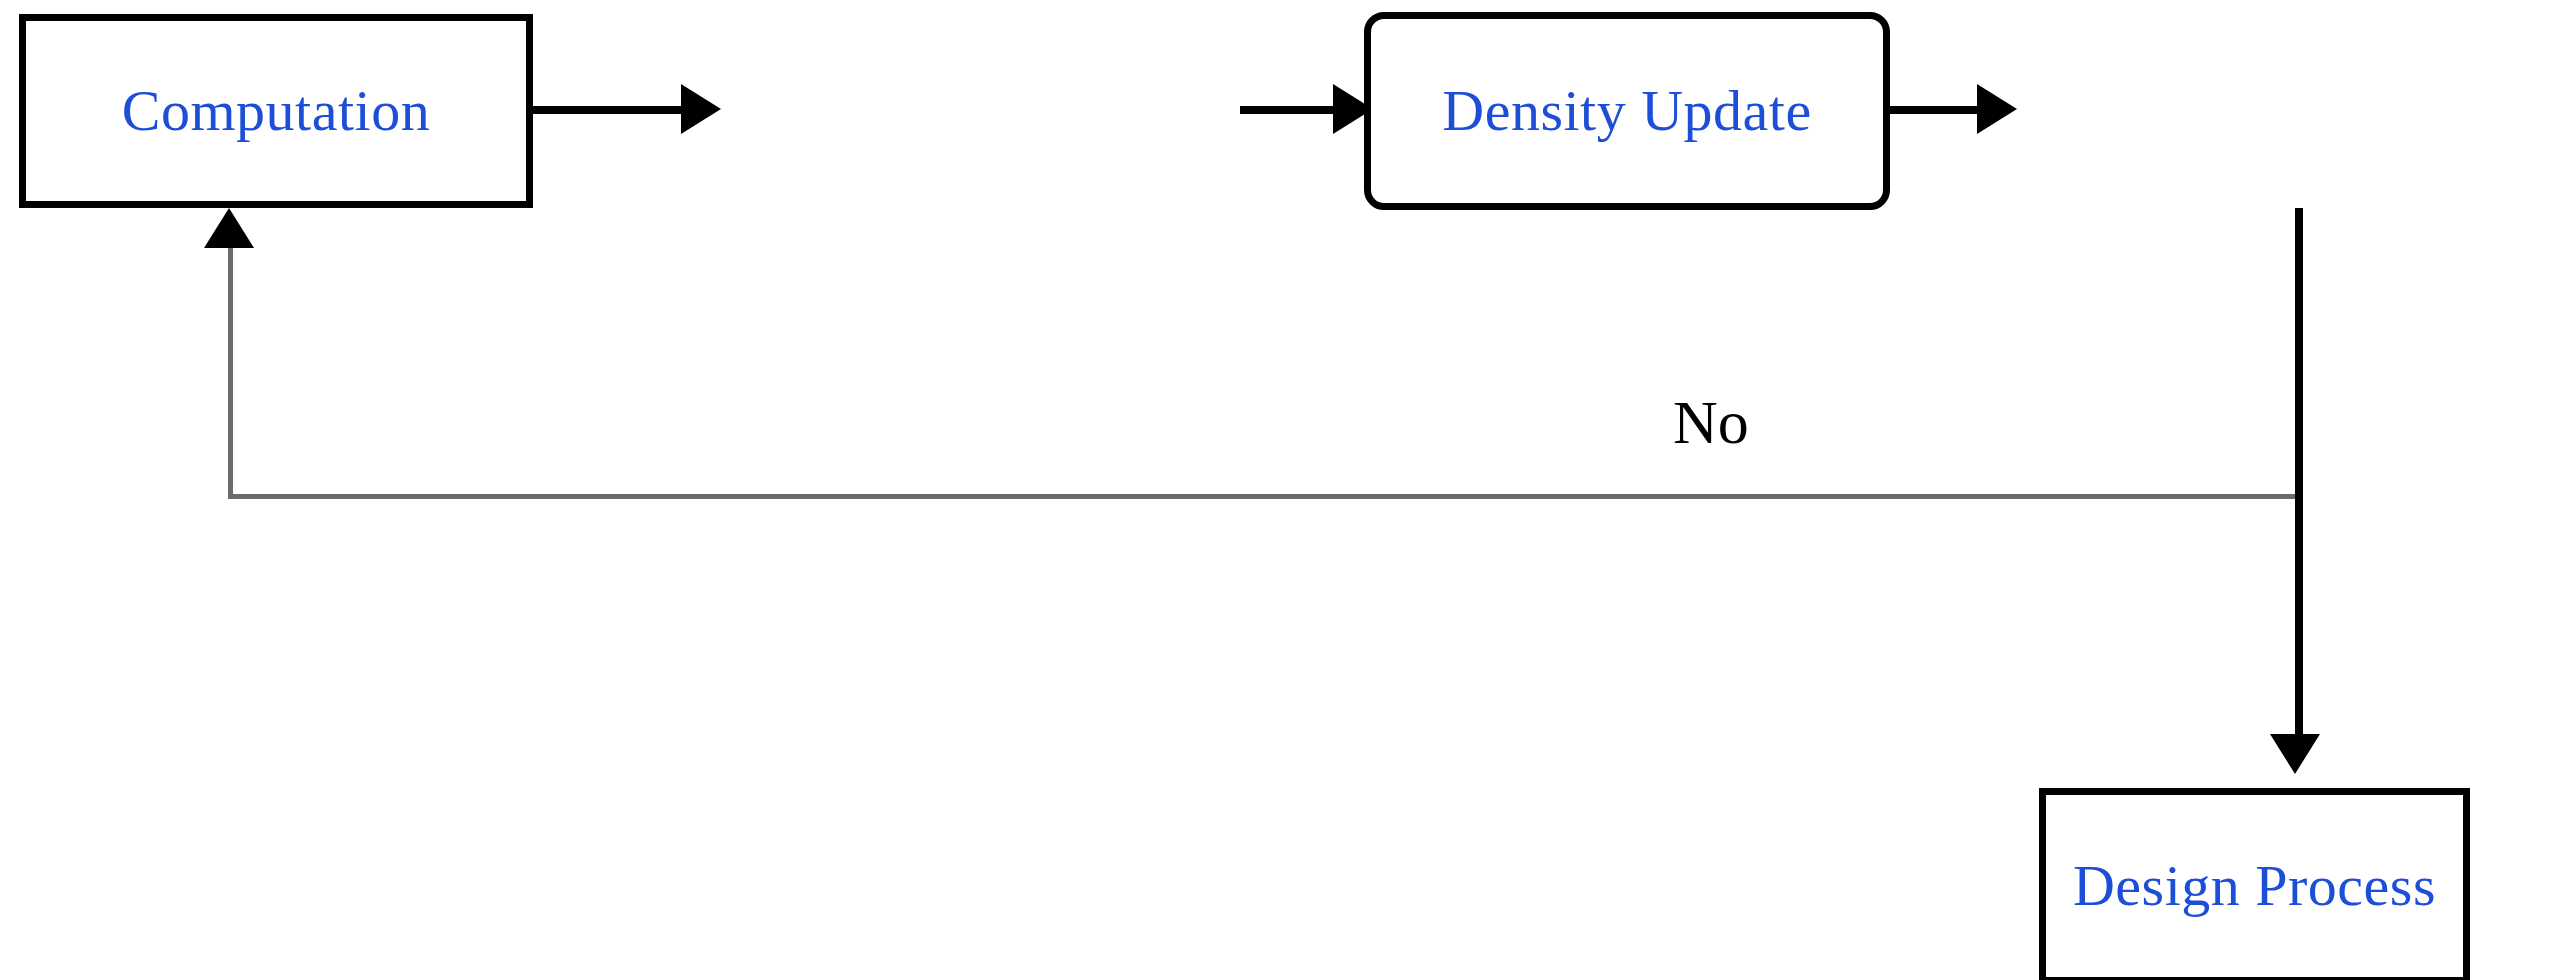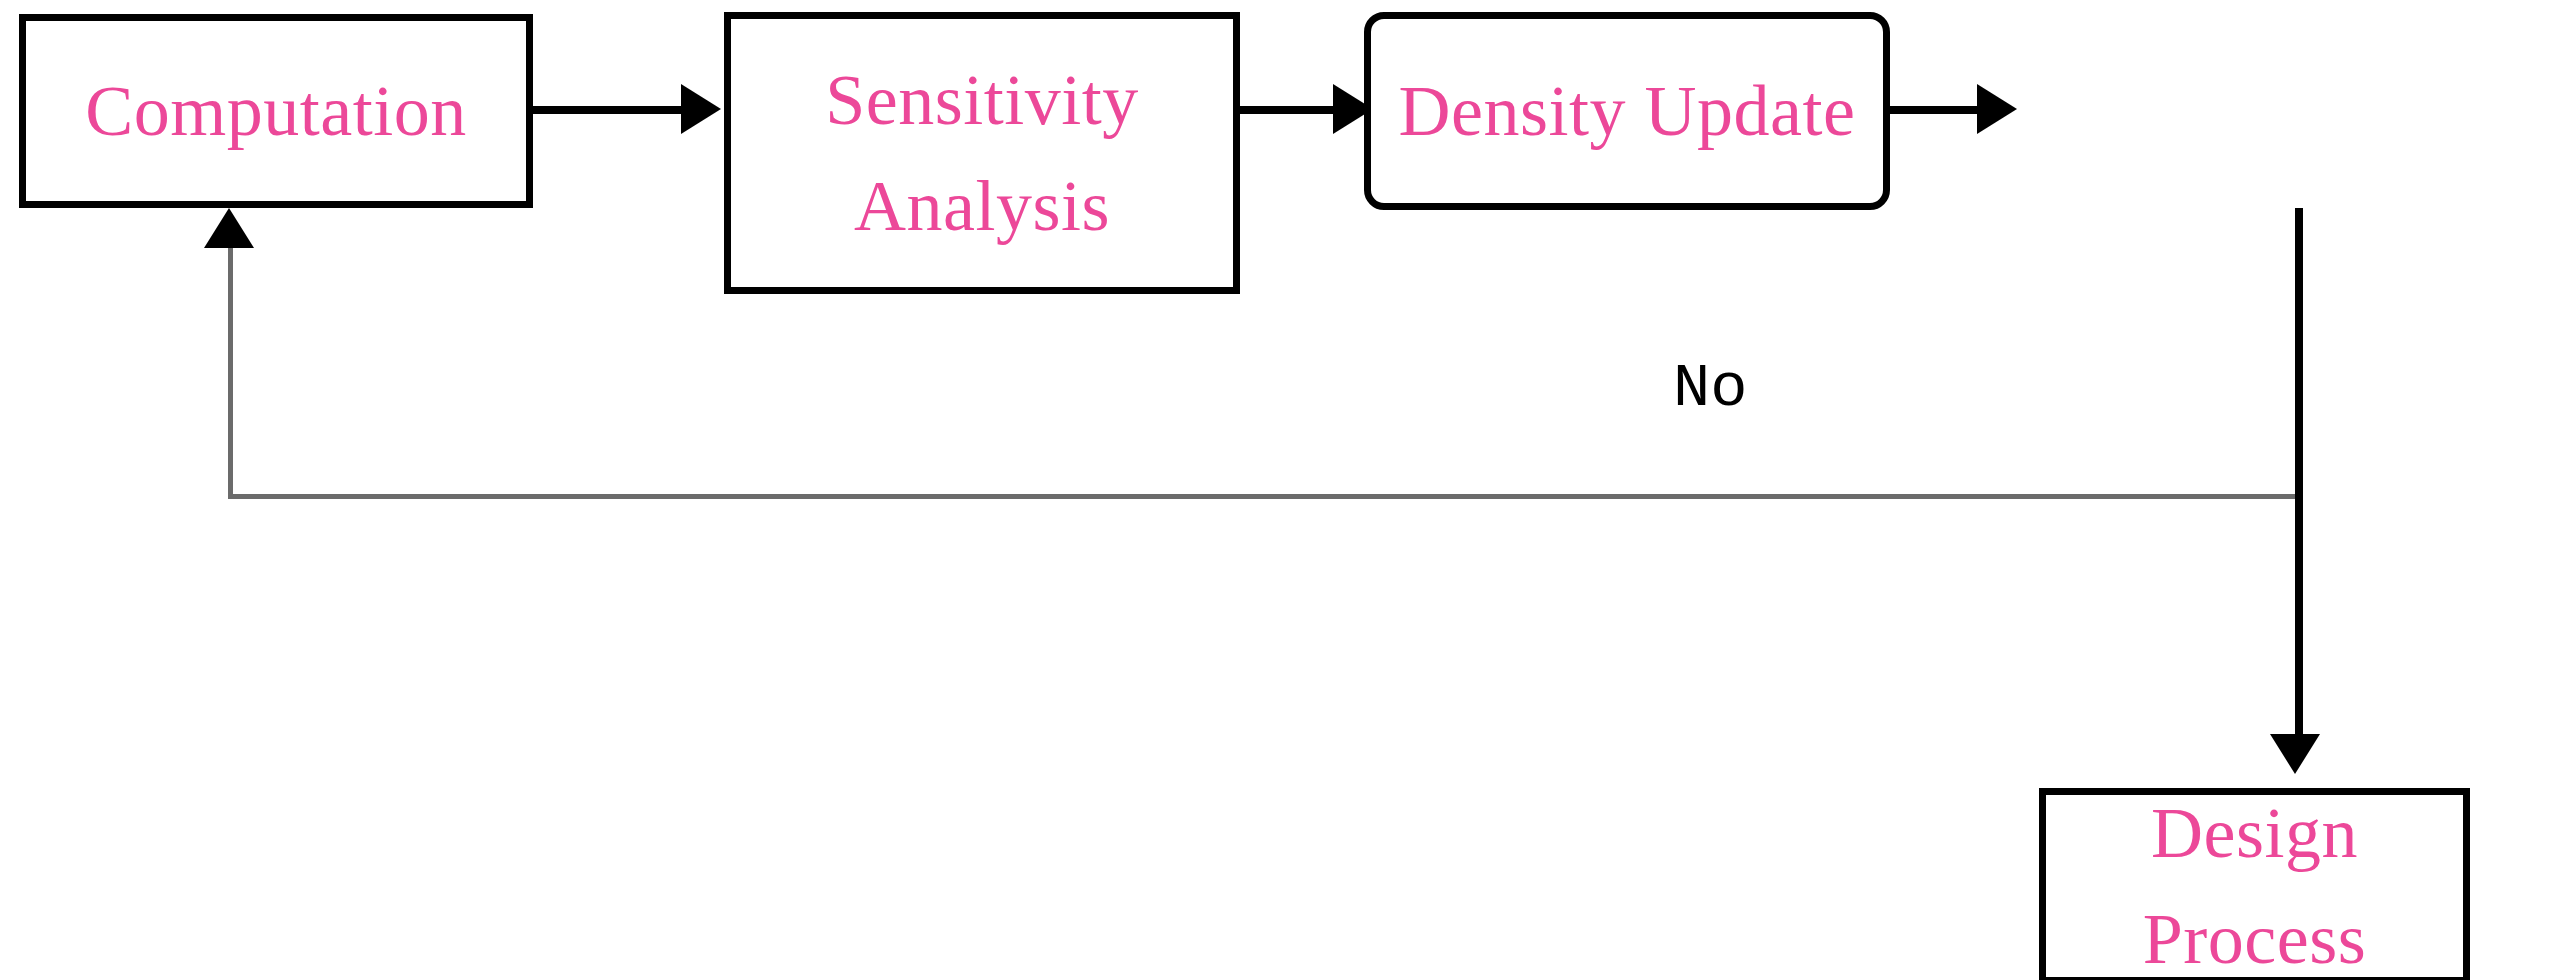--- a/index.html
+++ b/index.html
@@ -25,24 +25,24 @@
     box-sizing: border-box;
     border: 7.3px solid #000000;
     background: #ffffff;
     display: flex;
     align-items: center;
     justify-content: center;
     text-align: center;
     z-index: 5;
   }
   .node .node-label {
-    font-size: 72px;
+    font-size: 58px;
     line-height: 106px;
     letter-spacing: 0.5px;
-    color: #ec4899;
+    color: #1d4ed8;
     white-space: pre-line;
     padding: 0 9px;
   }
 
   #node-computation      { left: 19px;   top: 13.7px;  width: 514px; height: 194px; }
   #node-sensitivity      { left: 724px;  top: 12px;  width: 516px; height: 282px; }
   #node-density          { left: 1364px; top: 12px;  width: 526px; height: 198px; border-radius: 20px; }
   #node-converged        { left: 2023px; top: 12.8px;  width: 502px; height: 195px; }
   #node-design           { left: 2039px; top: 768px; width: 431px; height: 196px; margin-top: 20px; }
 
@@ -108,21 +108,21 @@
 
   
   .edge-label {
     position: absolute;
     font-size: 62px;
     line-height: 62px;
     color: #000000;
     white-space: nowrap;
     z-index: 4;
   }
-  #label-no { left: 1673px; top: 358px; font-family: Liberation Mono, monospace; }
+  #label-no { left: 1673px; top: 391px; }
 </style>
 </head>
 <body>
 
 <div id="canvas">
 
   <div class="edge-line-h" id="edge-comp-sens-line"></div>
   <div class="arrowhead right" id="edge-comp-sens-head"></div>
 
   <div class="edge-line-h" id="edge-sens-dens-line"></div>
@@ -137,24 +137,20 @@
   <div class="edge-line-h gray" id="edge-feedback-h"></div>
   <div class="edge-line-v gray" id="edge-feedback-v"></div>
   <div class="arrowhead up" id="edge-feedback-head"></div>
 
   <div class="edge-label" id="label-no">No</div>
 
   <div class="node" id="node-computation">
     <span class="node-label">Computation</span>
   </div>
 
-  <div class="node" id="node-sensitivity">
-    <span class="node-label">Sensitivity
-Analysis</span>
-  </div>
 
   <div class="node" id="node-density">
     <span class="node-label">Density Update</span>
   </div>
 
 
   <div class="node" id="node-design">
     <span class="node-label">Design Process</span>
   </div>
 

